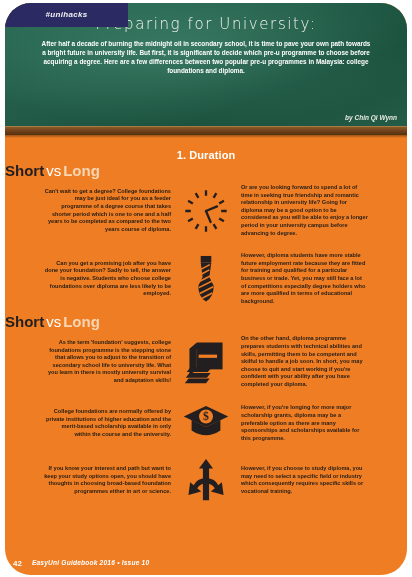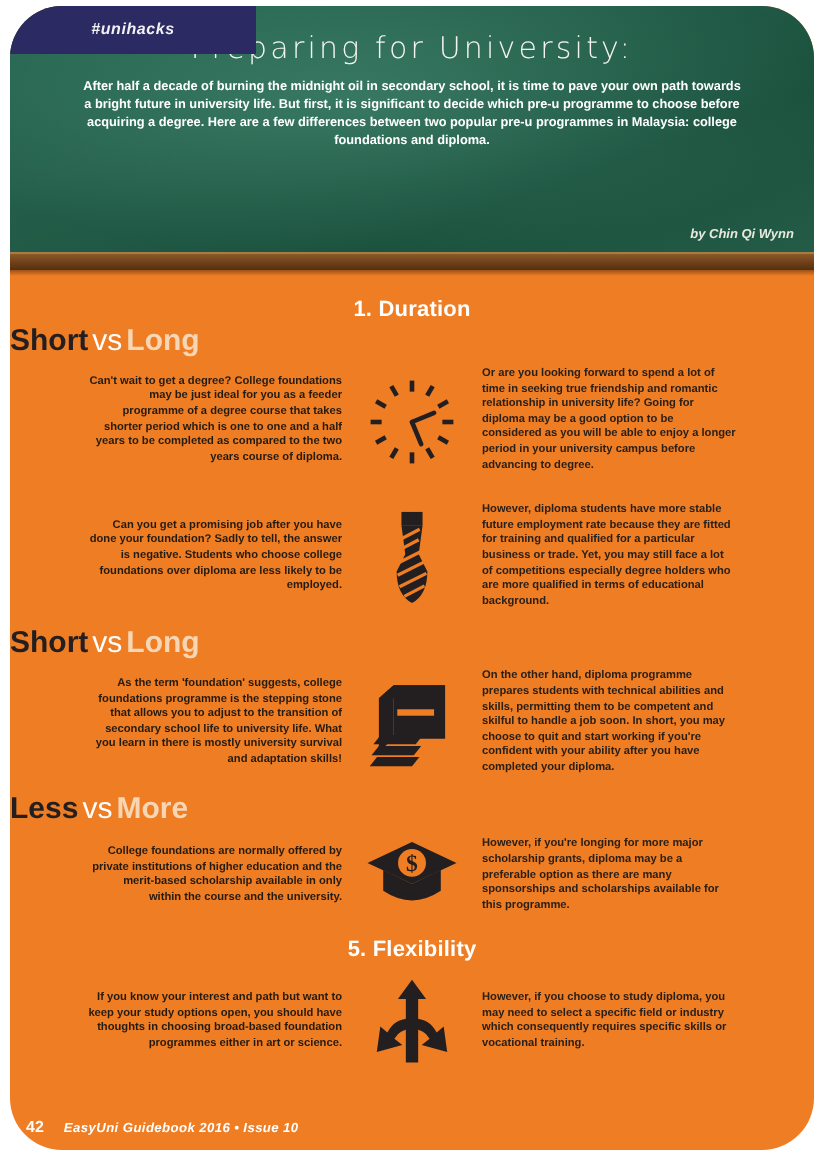--- a/index.html
+++ b/index.html
@@ -137,21 +137,21 @@
   }
   .icon-wrap svg { display:block; }
 
   
   .footer {
     position:absolute;
     left:0; bottom:0;
     width:100%;
     padding:0 0 7px 8px;
     display:flex;
-    align-items:flex-end;
+    align-items:flex-start;
     gap:10px;
   }
   .pagenum {
     color:#ffffff;
     font-size:8px;
     font-weight:bold;
   }
   .footer-text {
     color:#ffffff;
     font-size:6.6px;
@@ -246,39 +246,35 @@
             <path d="M16 62 L62 62 L54 72 L8 72 Z" fill="#231f20"></path>
             <path d="M14 74 L60 74 L52 84 L6 84 Z" fill="#231f20"></path>
             <path d="M12 86 L58 86 L50 96 L4 96 Z" fill="#231f20"></path>
           </svg>
         </div>
         <div class="col right">On the other hand, diploma programme prepares students with technical abilities and skills, permitting them to be competent and skilful to handle a job soon. In short, you may choose to quit and start working if you're confident with your ability after you have completed your diploma.</div>
       </div>
     </div>
 
     <div class="section">
-      <div class="sec-sub">
-        <span class="a">Less</span><span class="vs">vs</span><span class="b">More</span>
-      </div>
       <div class="row">
         <div class="col left">College foundations are normally offered by private institutions of higher education and the merit-based scholarship available in only within the course and the university.</div>
         <div class="icon-wrap">
           <svg width="48" height="40" viewBox="0 0 110 90">
             <path d="M55 6 L106 30 L55 54 L4 30 Z" fill="#231f20"></path>
             <path d="M22 38 L22 62 Q55 84 88 62 L88 38 L55 54 Z" fill="#231f20"></path>
             <circle cx="55" cy="30" r="16" fill="#ef7d23"></circle>
             <text x="55" y="39" font-family="Liberation Serif, serif" font-size="27" font-weight="bold" fill="#231f20" text-anchor="middle">$</text>
           </svg>
         </div>
         <div class="col right">However, if you're longing for more major scholarship grants, diploma may be a preferable option as there are many sponsorships and scholarships available for this programme.</div>
       </div>
     </div>
 
     <div class="section">
-      <div class="sec-title">5. Flexibility</div>
       <div class="row">
         <div class="col left">If you know your interest and path but want to keep your study options open, you should have thoughts in choosing broad-based foundation programmes either in art or science.</div>
         <div class="icon-wrap">
           <svg width="44" height="44" viewBox="0 0 100 100">
             <path d="M50 2 L66 24 L57 24 L57 96 L43 96 L43 24 L34 24 Z" fill="#231f20"></path>
             <path d="M48 46 Q30 46 22 62 L14 55 L10 84 L39 76 L30 69 Q36 58 50 58 Z" fill="#231f20"></path>
             <path d="M52 46 Q70 46 78 62 L86 55 L90 84 L61 76 L70 69 Q64 58 50 58 Z" fill="#231f20"></path>
           </svg>
         </div>
         <div class="col right">However, if you choose to study diploma, you may need to select a specific field or industry which consequently requires specific skills or vocational training.</div>

